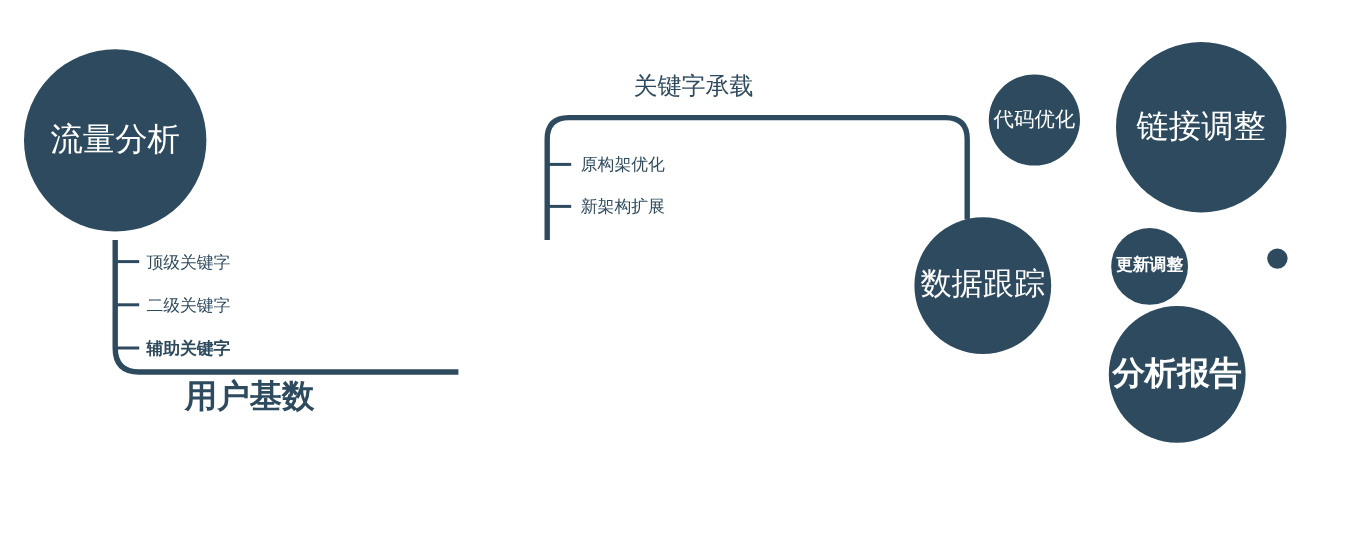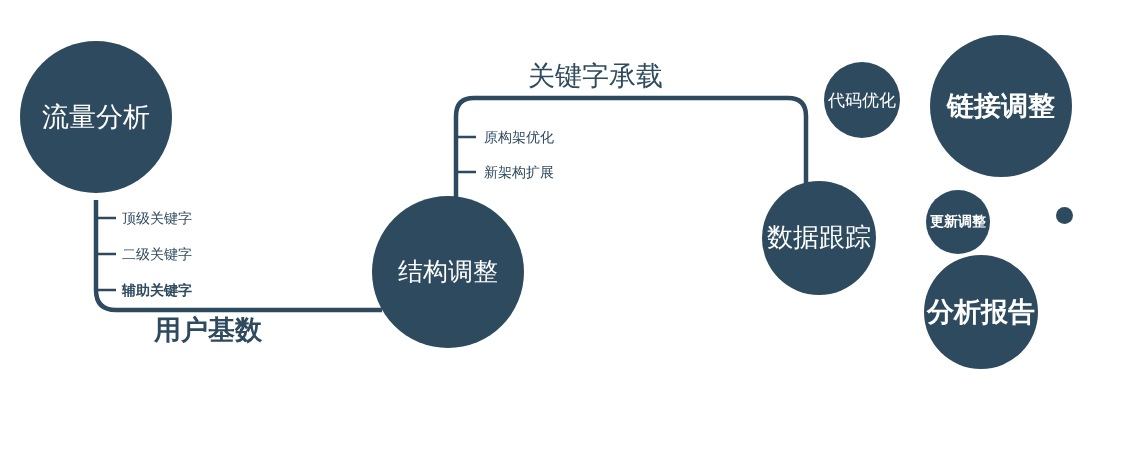--- a/index.html
+++ b/index.html
@@ -29,31 +29,31 @@
     flex-direction:row;
     align-items:center;
     justify-content:center;
     text-align:center;
     line-height:1.22;
   }
   .node-traffic   { left:20px;  top:41px;  width:152px; height:152px; font-size:27px;align-items:center; }
   .node-structure { left:372px; top:196px; width:152px; height:152px; font-size:25px; }
   .node-tracking  { left:762px; top:181px; width:114px; height:114px; font-size:26px; font-weight:normal; }
   .node-code      { left:824px; top:62px;  width:76px;  height:76px;  font-size:17px; }
-  .node-link      { left:930px; top:35px;  width:142px; height:142px; font-size:27px;font-weight:bold; }
+  .node-link      { left:930px; top:35px;  width:142px; height:142px; font-size:27px; }
   .node-update    { left:926px; top:190px; width:64px;  height:64px;  font-size:14px; font-weight:bold; }
   .node-report    { left:924px; top:255px; width:114px; height:114px; font-size:27px; font-weight:bold; }
   .node-dot       { left:1056px; top:207px; width:17px; height:17px; }
 
   .edge-label{
     position:absolute;
     color:var(--primary);
     white-space:nowrap;
   }
-  .lbl-keyword-bearing{ left:528px; top:58px;  font-size:27px; }
+  .lbl-keyword-bearing{ left:528px; top:58px;  font-size:20px; }
   .lbl-user-base      { left:154px; top:312px; font-size:27px; font-weight:bold; }
   .lbl-caption        { left:888px; top:403px; font-size:28px; }
 
   .branch-label{
     position:absolute;
     color:var(--primary);
     font-size:14px;
     white-space:nowrap;
   }
   .bl-t1{ left:122px; top:210px; }
@@ -74,23 +74,20 @@
     <path class="tick" d="M 96 254 L 116 254"></path>
     <path class="tick" d="M 96 290 L 116 290"></path>
     <path class="tick" d="M 456 137 L 476 137"></path>
     <path class="tick" d="M 456 172 L 476 172"></path>
   </svg>
 
   <div class="node node-traffic">
     <span>流量分析</span>
   </div>
 
-  <div class="node node-structure">
-    <span>结构调整</span>
-  </div>
 
   <div class="node node-tracking">
     <span>数据</span>
     <span>跟踪</span>
   </div>
 
   <div class="node node-code">
     <span>代码</span>
     <span>优化</span>
   </div>

